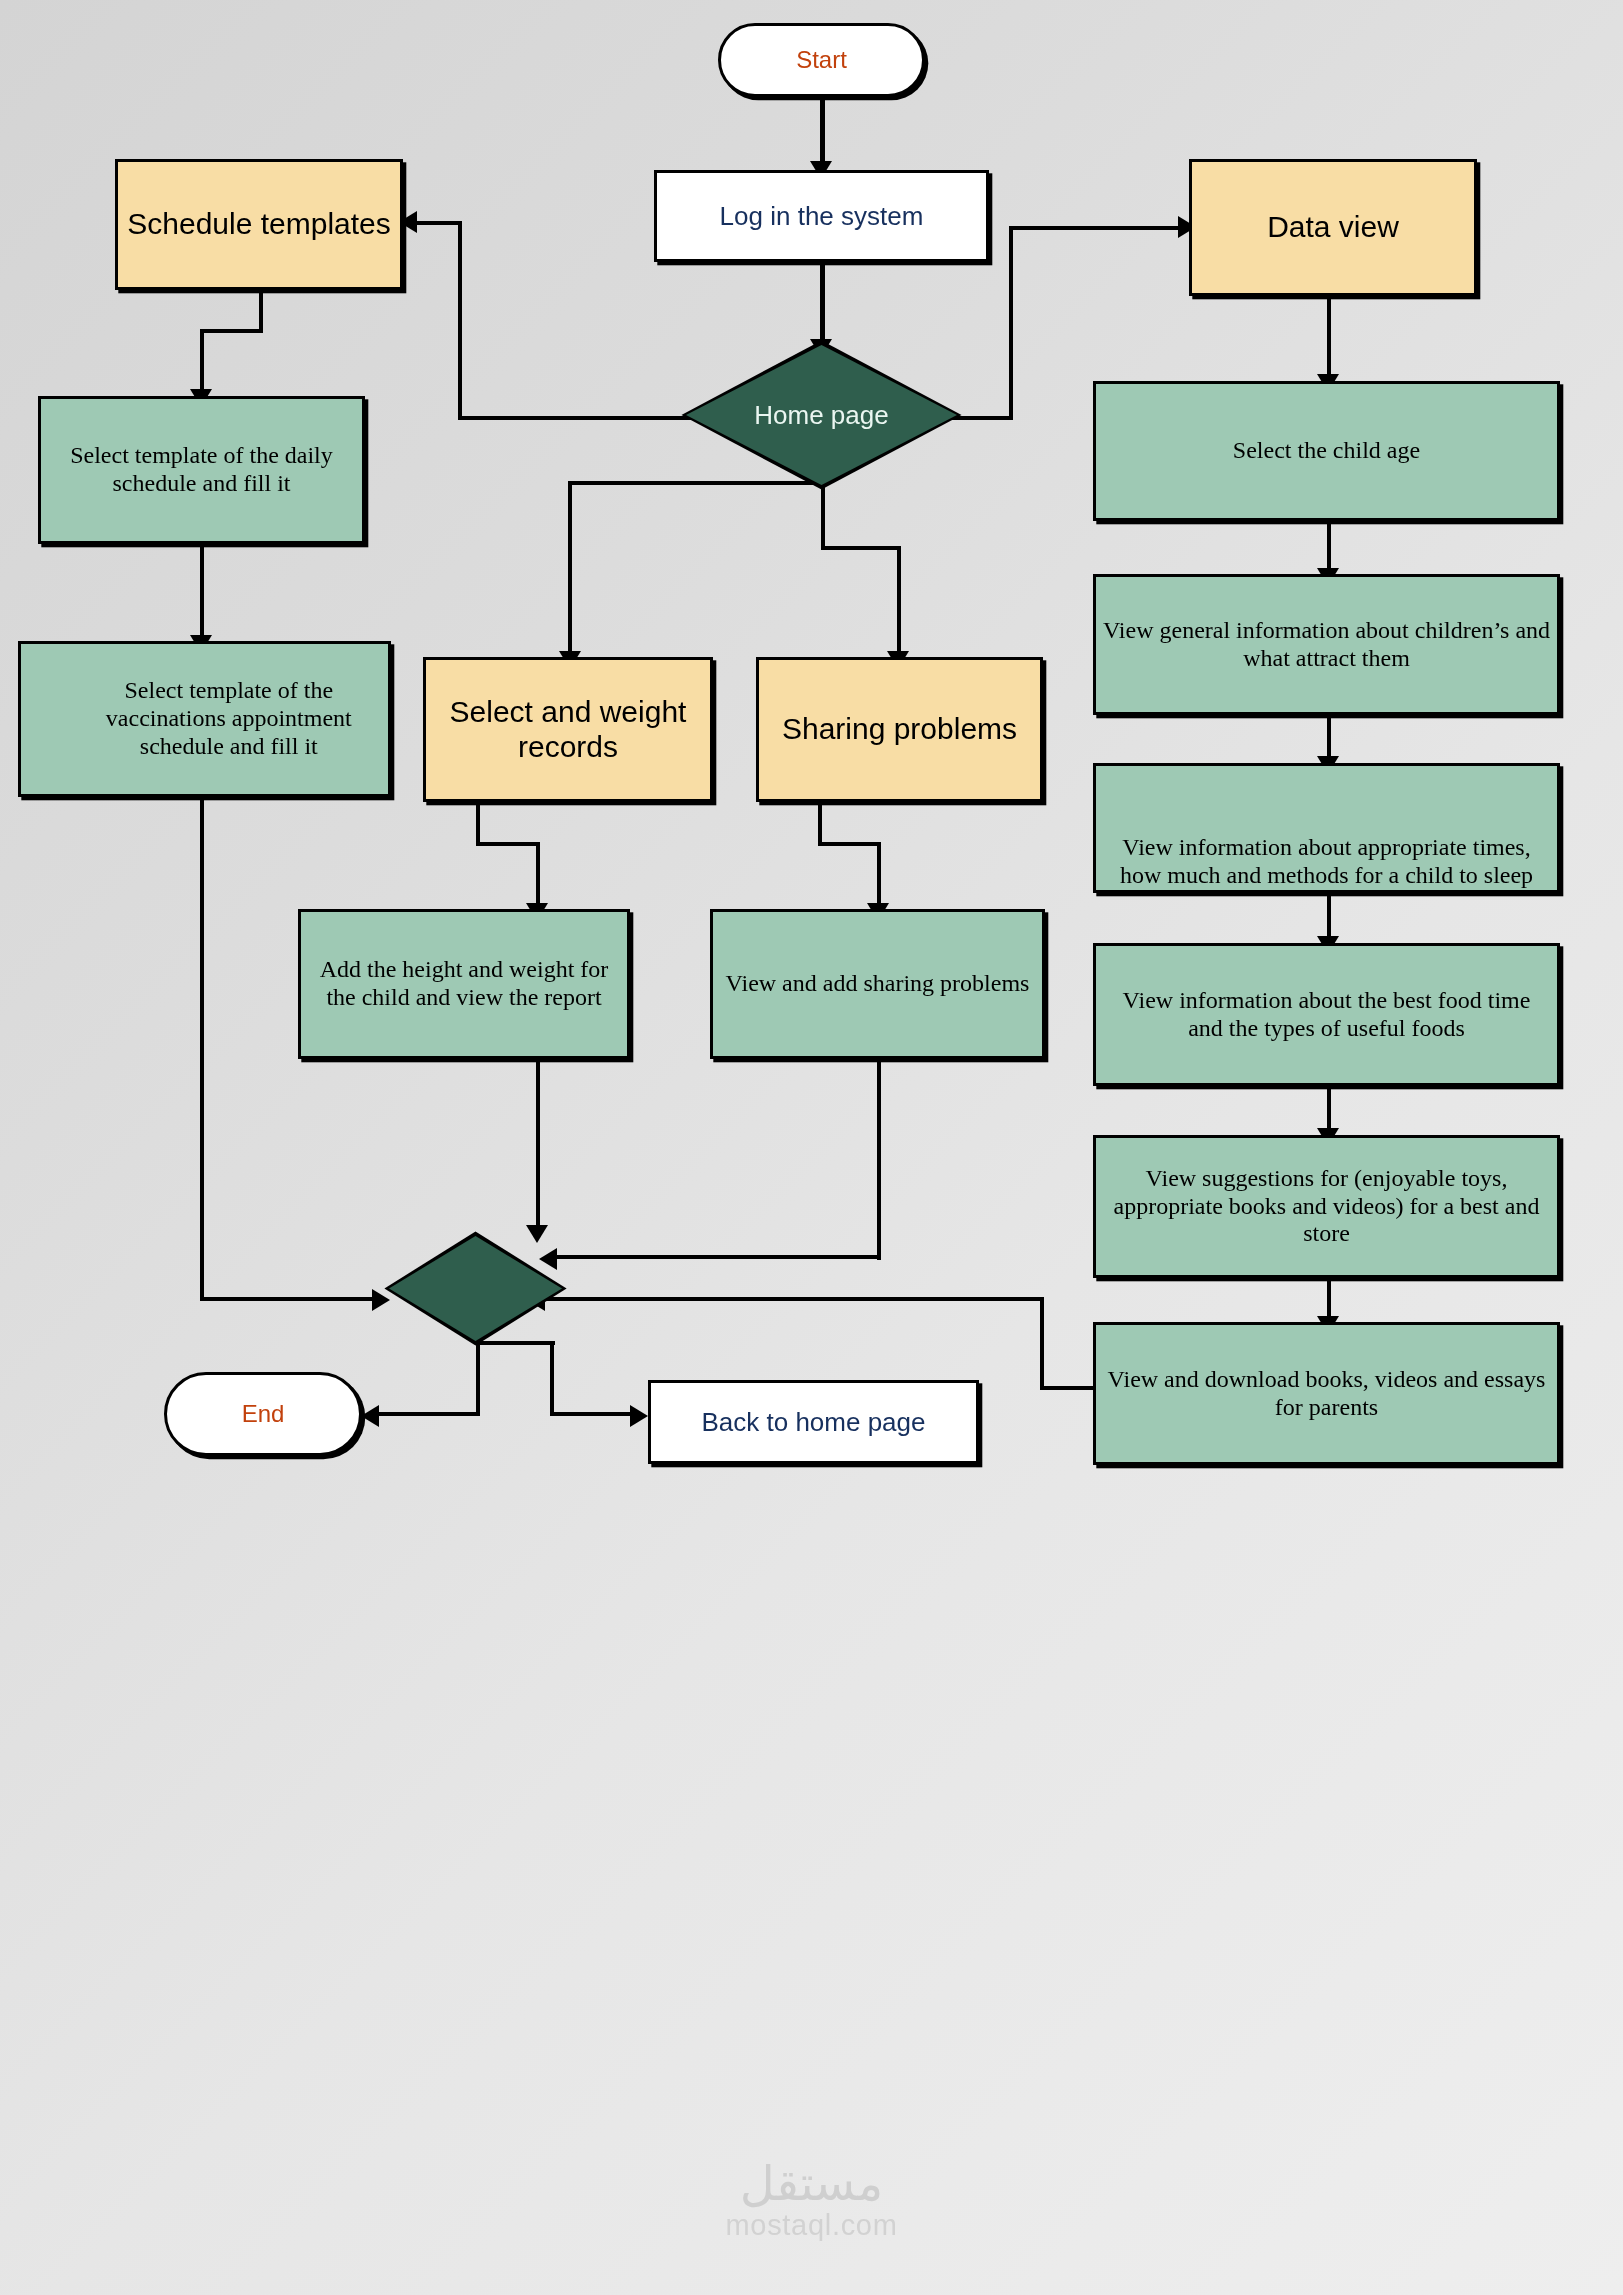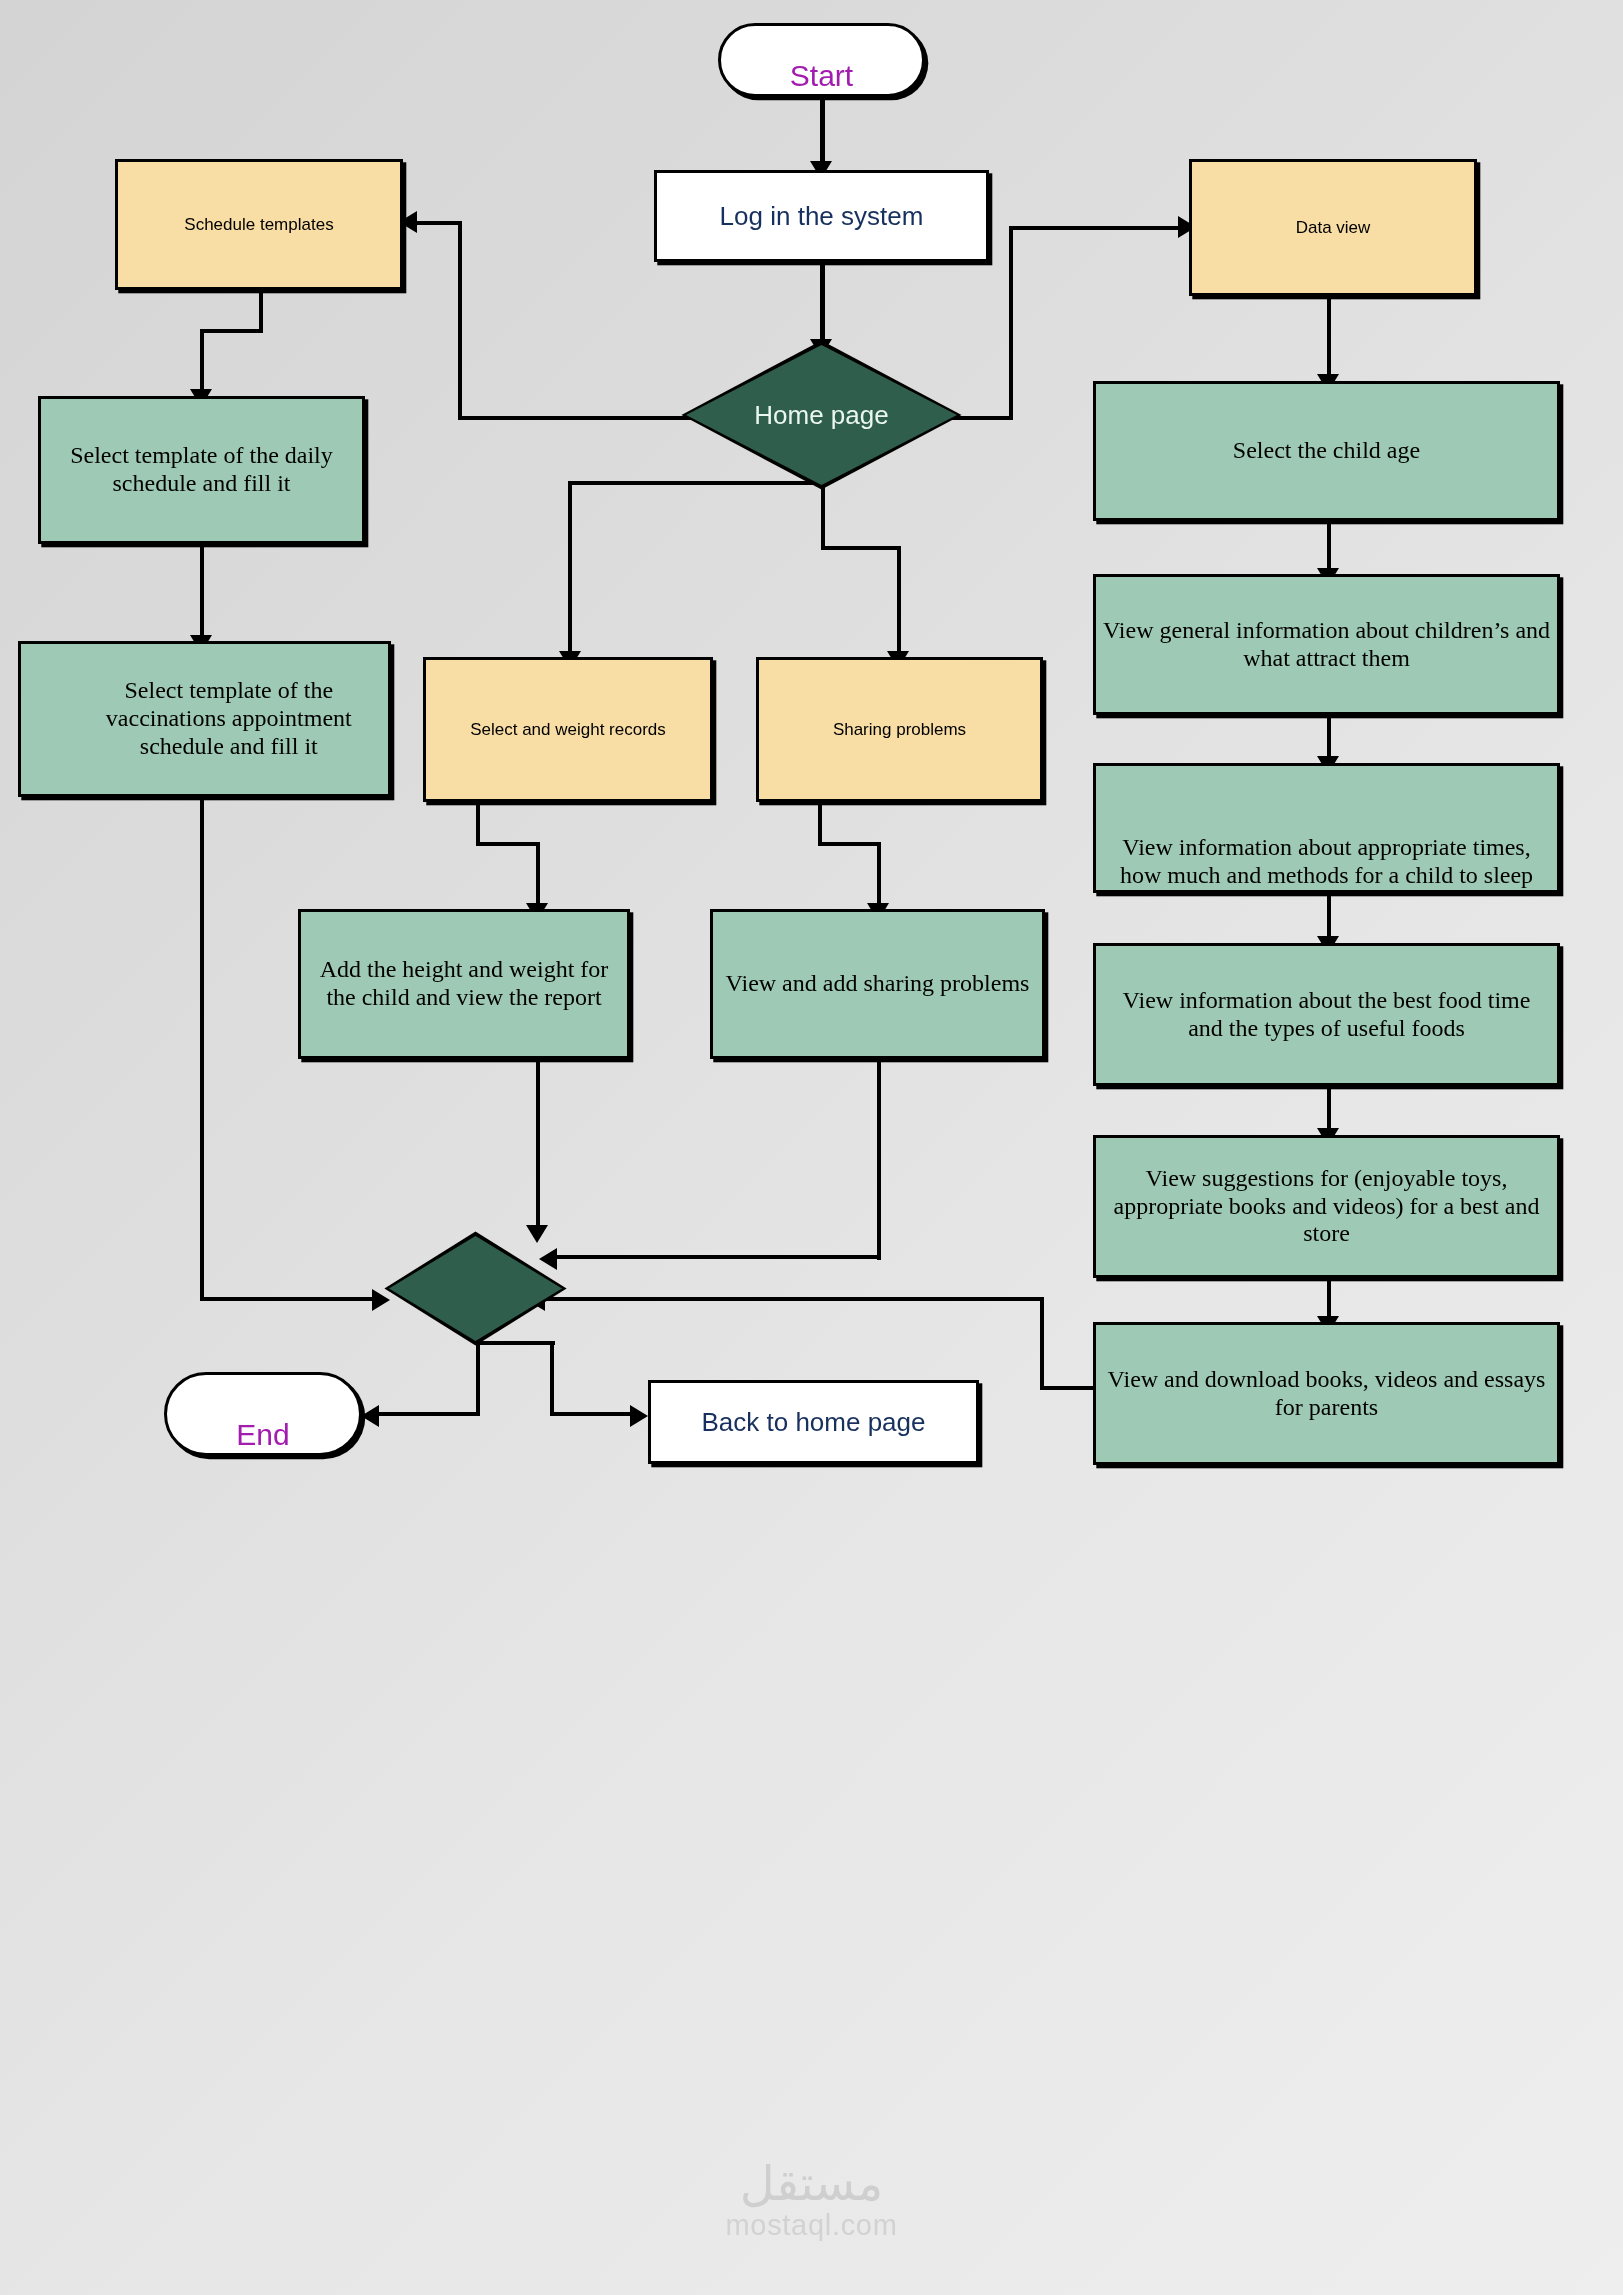--- a/index.html
+++ b/index.html
@@ -39,37 +39,36 @@
     background: #9ec9b4;
     color: #000000;
     font-family: "Liberation Serif", serif;
     font-size: 24px;
   }
   
   .opt {
     background: #f8dda5;
     color: #000000;
     font-family: "Liberation Sans", sans-serif;
-    font-size: 17px;
+    font-size: 30px;
   }
   
   .plain {
     background: #ffffff;
     color: #17305e;
     font-family: "Liberation Sans", sans-serif;
     font-size: 26px;
   }
   
   .term {
     background: #ffffff;
-    color: #a21caf;
-    font-family: "Liberation Sans", sans-serif;
-    font-size: 30px;
+    color: #c2410c;
+    font-family: "Liberation Sans", sans-serif;
+    font-size: 24px;
     border-radius: 654px;
-    align-items: flex-end;
   }
 
   
   .diamond {
     position: absolute;
     z-index: 6;
     display: flex;
     align-items: center;
     justify-content: center;
   }

